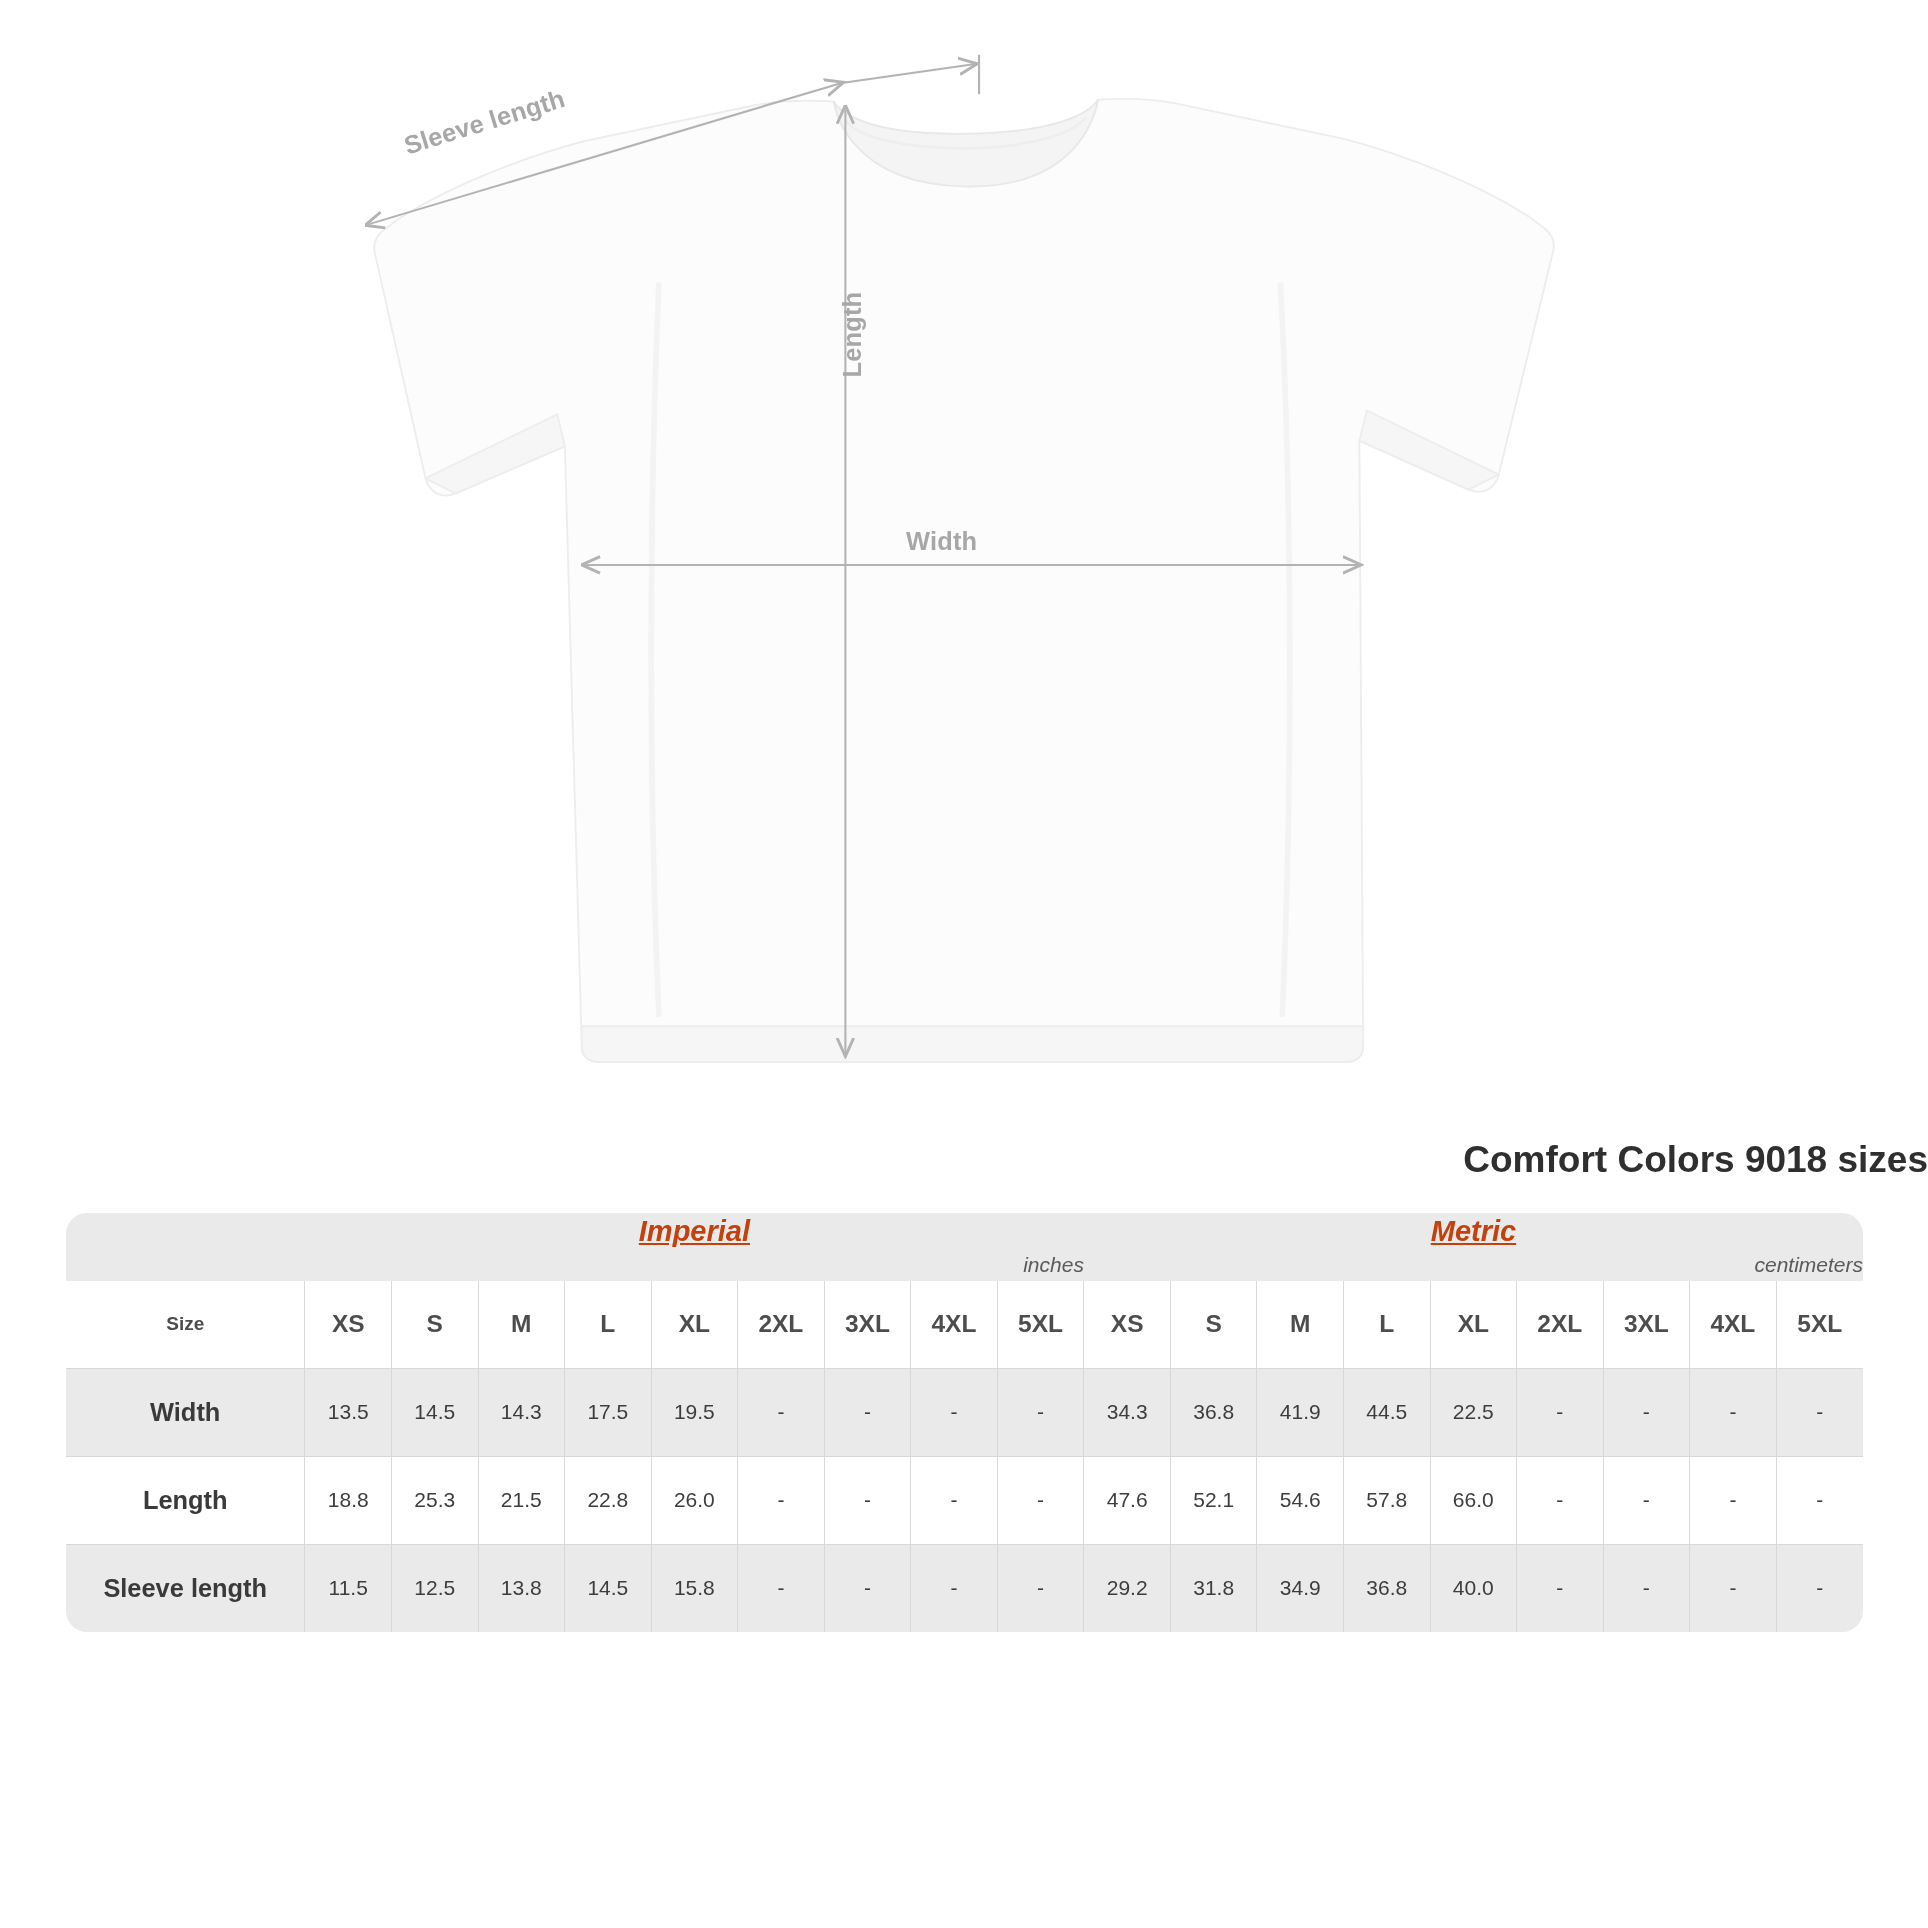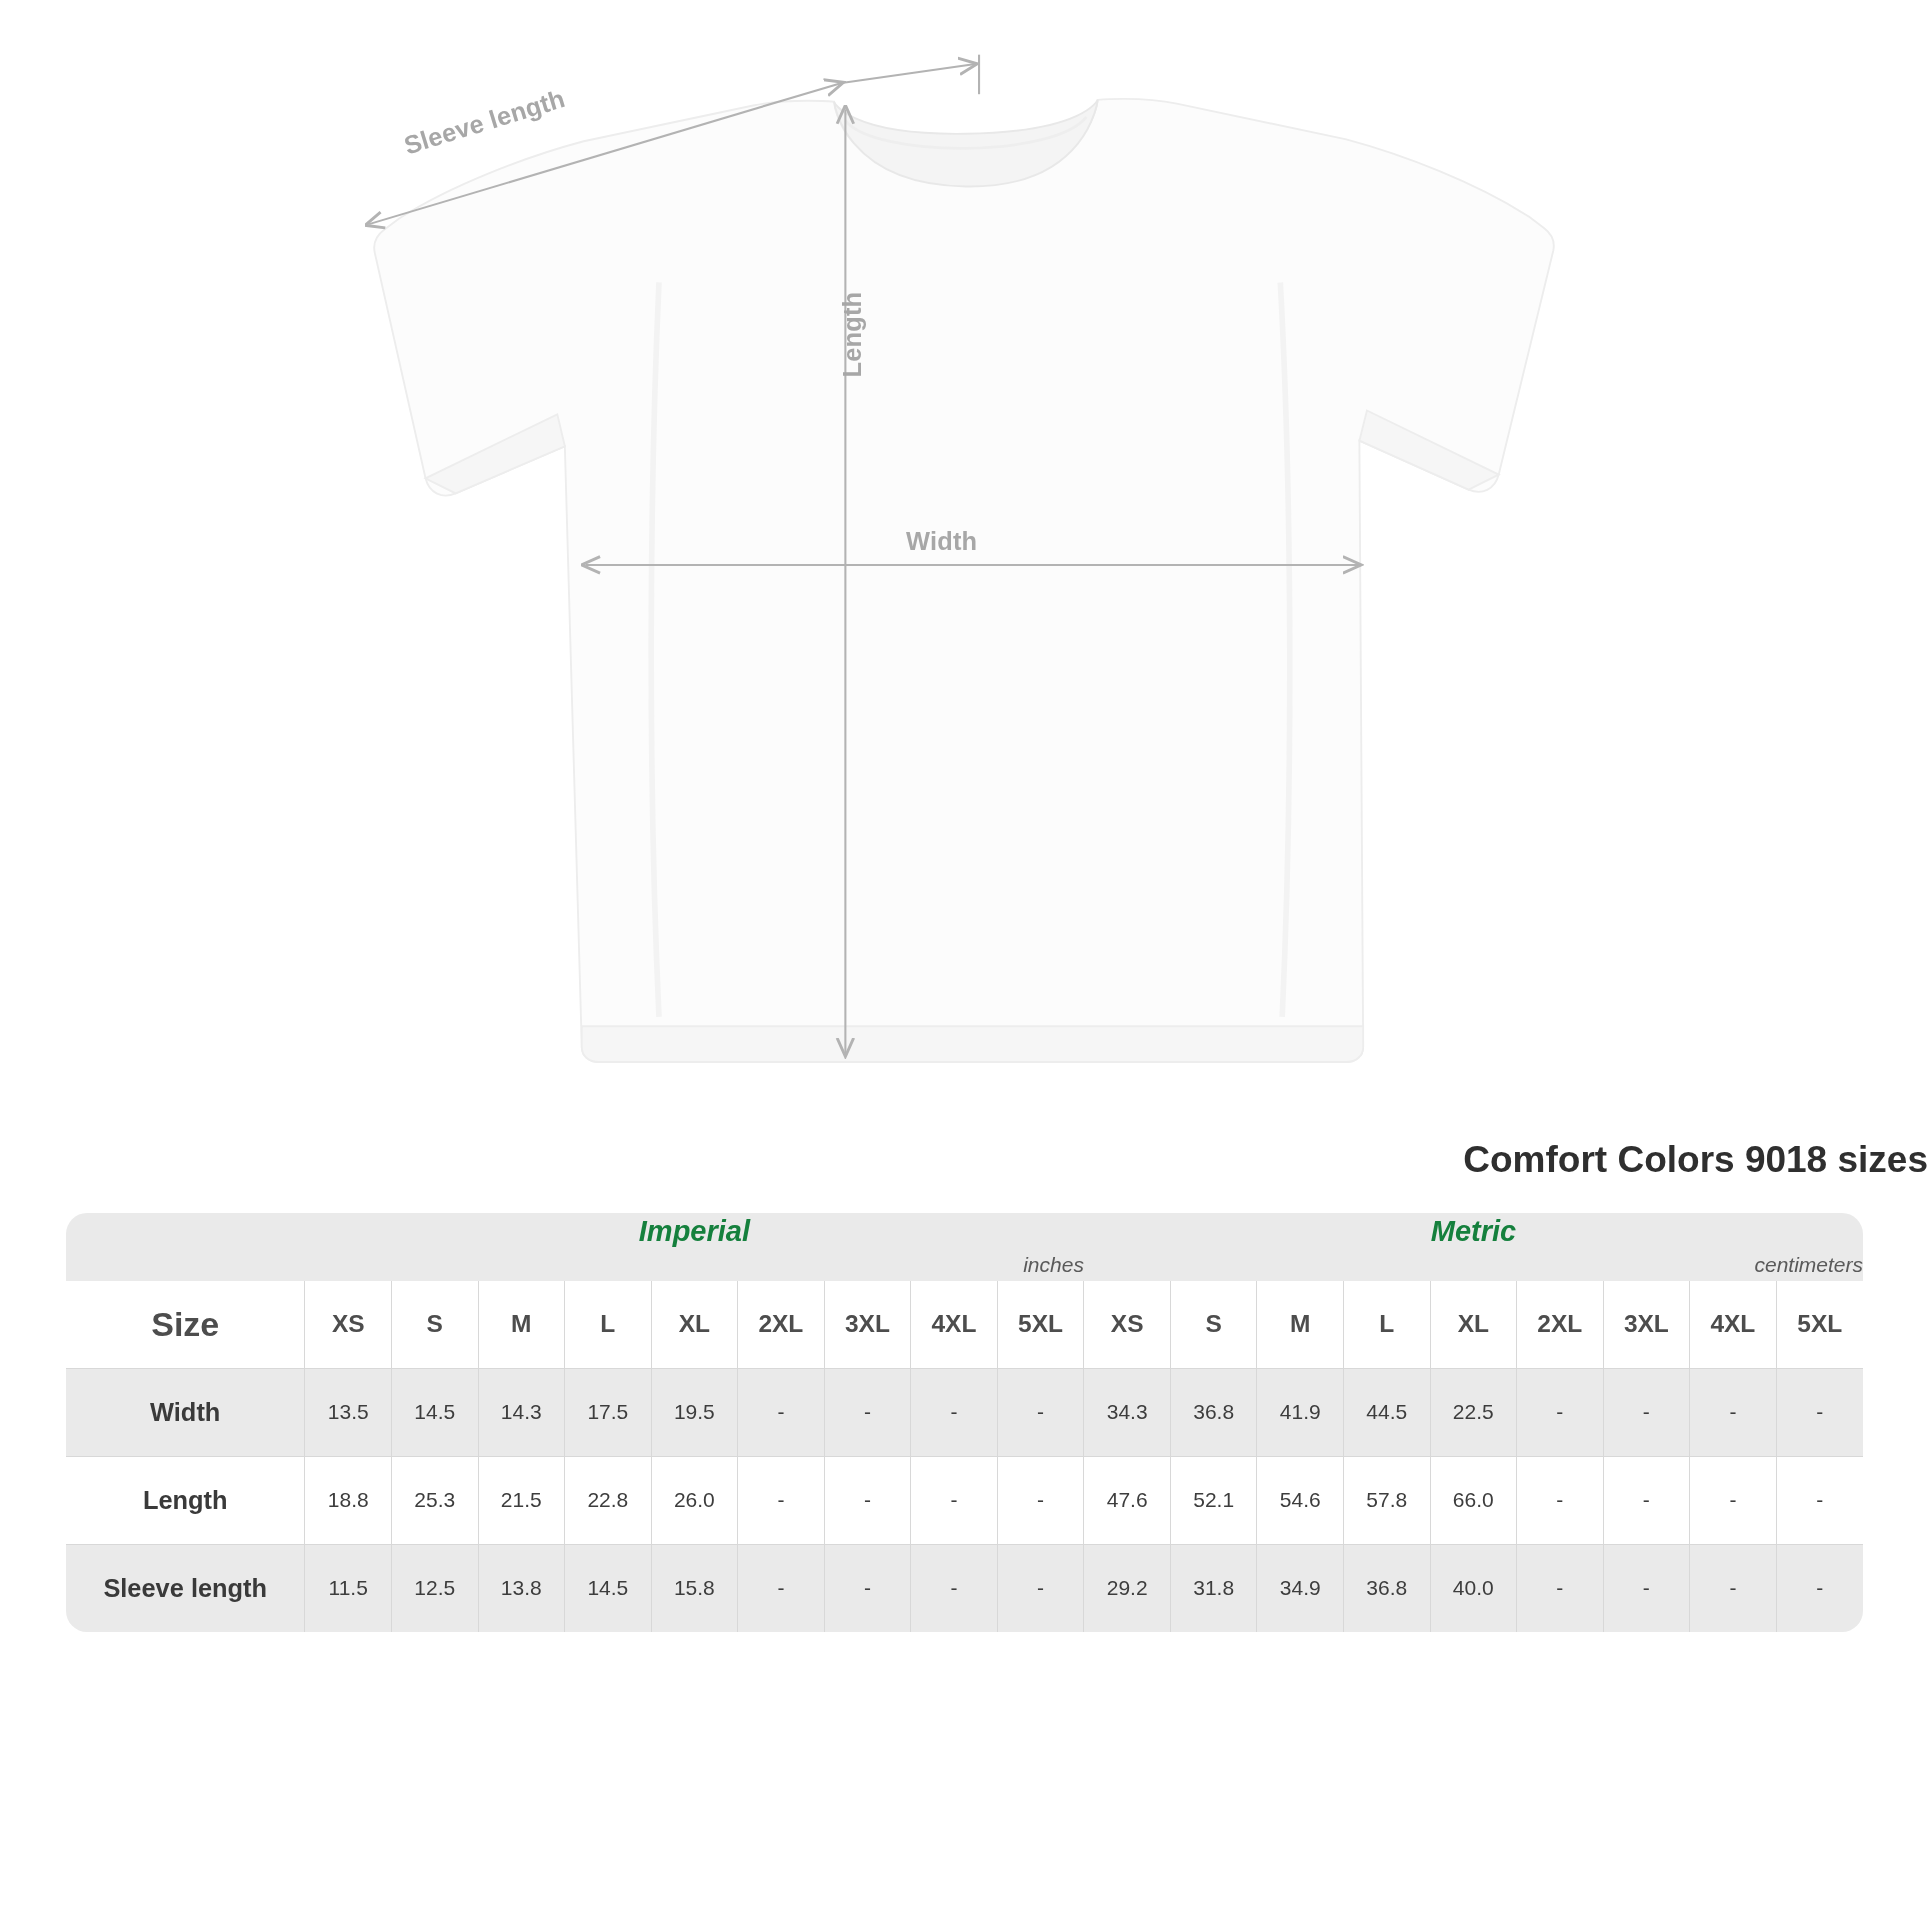--- a/index.html
+++ b/index.html
@@ -94,22 +94,23 @@
   
   .unit-cell {
     background: #eaeaea;
     text-align: center;
     padding: 24.5px 0 26px 0;
   }
   .unit-cell .u-name {
     font-size: 29px;
     font-style: italic;
     font-weight: bold;
-    color: #15803d;
+    color: #c2410c;
     line-height: 1.25;
+    text-decoration: underline;
   }
   .unit-cell .u-sub {
     font-size: 21px;
     font-style: italic;
     color: #5a5a5a;
     line-height: 1.5;
     text-align: right;
   }
   .unit-corner {
     background: #eaeaea;
@@ -123,21 +124,21 @@
   tr.row-size td {
     background: #ffffff;
     text-align: center;
     font-size: 24.5px;
     font-weight: bold;
     color: #4d4d4d;
     height: 87px;
     vertical-align: middle;
   }
   tr.row-size td.rowhead {
-    font-size: 34px;
+    font-size: 19px;
   }
 
   
   tr.data-row td {
     text-align: center;
     font-size: 21px;
     color: #3d3d3d;
     height: 87px;
     vertical-align: middle;
   }

